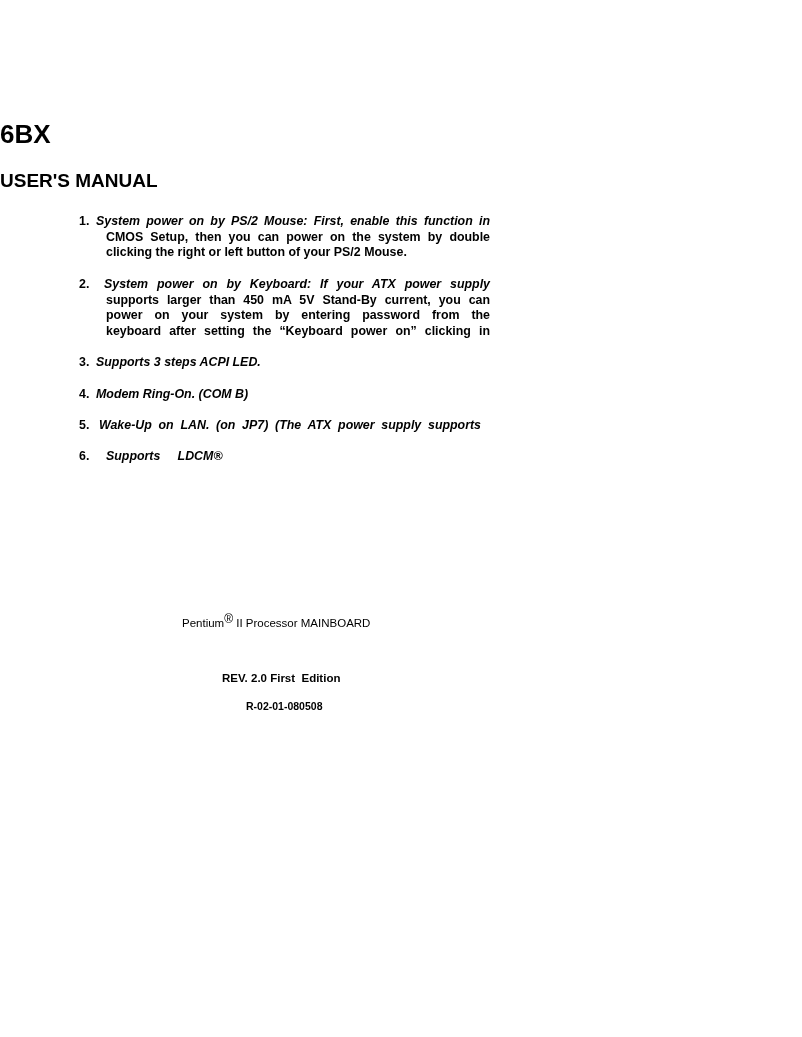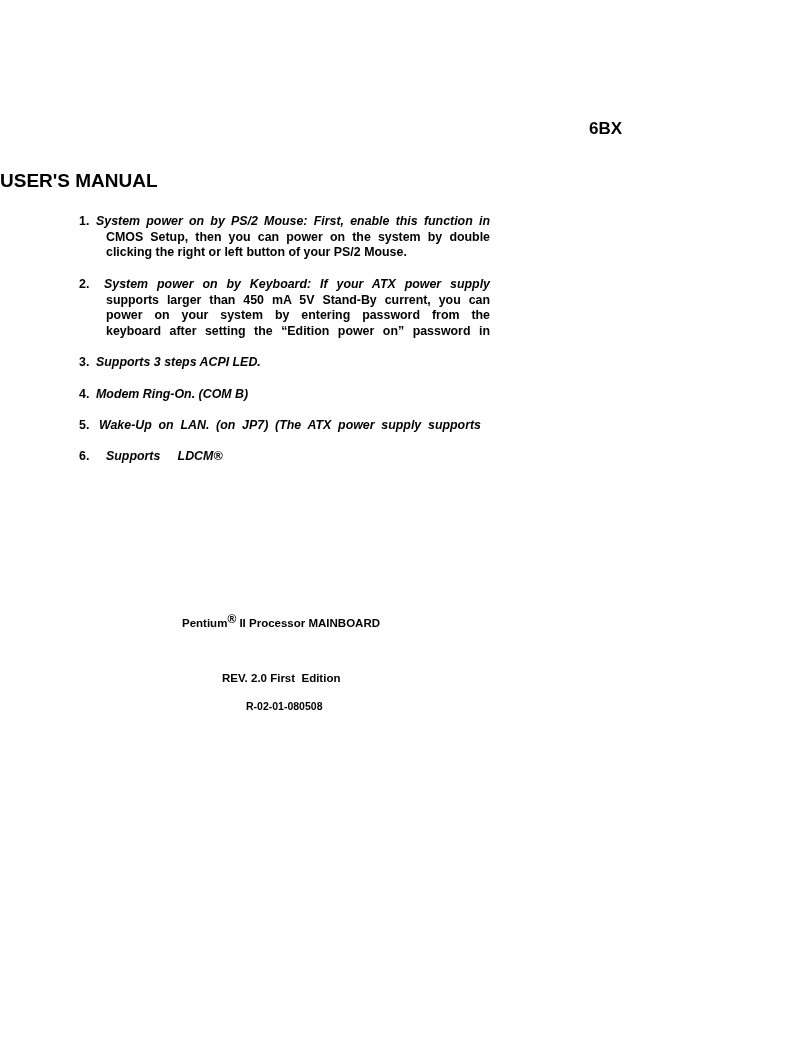--- a/index.html
+++ b/index.html
@@ -1,30 +1,30 @@
 <!DOCTYPE html>
 <html><head>
   <meta charset="utf-8">
   <style>
     html, body { margin: 0; padding: 0; background: #ffffff; }
     body {
       width: 802px; height: 1037px; position: relative; overflow: hidden;
       font-family: "Liberation Sans", sans-serif; color: #000;
     }
     .abs { position: absolute; font-weight: bold; }
-    .model { left: 0; width: 622px; top: 119px; text-align: right; font-weight: bold; font-size: 17px; }
+    .model { left: 0; width: 622px; top: 119px; text-align: left; font-weight: bold; font-size: 26px; }
     .title { left: 0; width: 572px; top: 170px; text-align: left; font-weight: bold; font-size: 19px; }
     .list { left: 79px; top: 214px; width: 411px; font-weight: bold; font-size: 12.4px; line-height: 15.7px; }
     .item { margin: 0 0 15.7px 0; position: relative; }
     .item .num { position: absolute; left: 0; top: 0; }
     .item .line { display: block; text-align: justify; text-align-last: justify; white-space: nowrap; }
     .item .line.last { text-align-last: left; }
     .item .line.first { padding-left: 17px; font-style: italic; }
     .item .cont { padding-left: 27px; }
-    .footer1 { left: 182px; top: 617px; font-weight: bold; font-size: 11.5px; }
+    .footer1 { left: 182px; top: 617px; font-weight: normal; font-size: 11.5px; }
     .footer1 sup { font-size: 12px; vertical-align: 4px; line-height: 0; }
     .footer2 { left: 222px; top: 672px; font-weight: bold; font-size: 11.5px; white-space: pre; }
     .footer3 { left: 246px; top: 700px; font-size: 10.5px; }
   </style>
 </head>
 <body>
 
 <div class="abs model">6BX</div>
 <div class="abs title">USER'S MANUAL</div>
 
@@ -33,21 +33,21 @@
     <span class="num">1.</span>
     <span class="line first" style="padding-left:17px">System power on by PS/2 Mouse: First, enable this function in</span>
     <span class="line cont">CMOS Setup, then you can power on the system by double</span>
     <span class="line cont last">clicking the right or left button of your PS/2 Mouse.</span>
   </div>
   <div class="item">
     <span class="num">2.</span>
     <span class="line first" style="padding-left:25px">System power on by Keyboard: If your ATX power supply</span>
     <span class="line cont">supports larger than 450 mA 5V Stand-By current, you can</span>
     <span class="line cont">power on your system by entering password from the</span>
-    <span class="line cont">keyboard after setting the “Edition power on” password in</span>
+    <span class="line cont">keyboard after setting the “Keyboard power on” clicking in</span>
   </div>
   <div class="item">
     <span class="num">3.</span>
     <span class="line first last" style="padding-left:17px">Supports 3 steps ACPI LED.</span>
   </div>
   <div class="item">
     <span class="num">4.</span>
     <span class="line first last" style="padding-left:17px">Modem Ring-On. (COM B)</span>
   </div>
   <div class="item">

